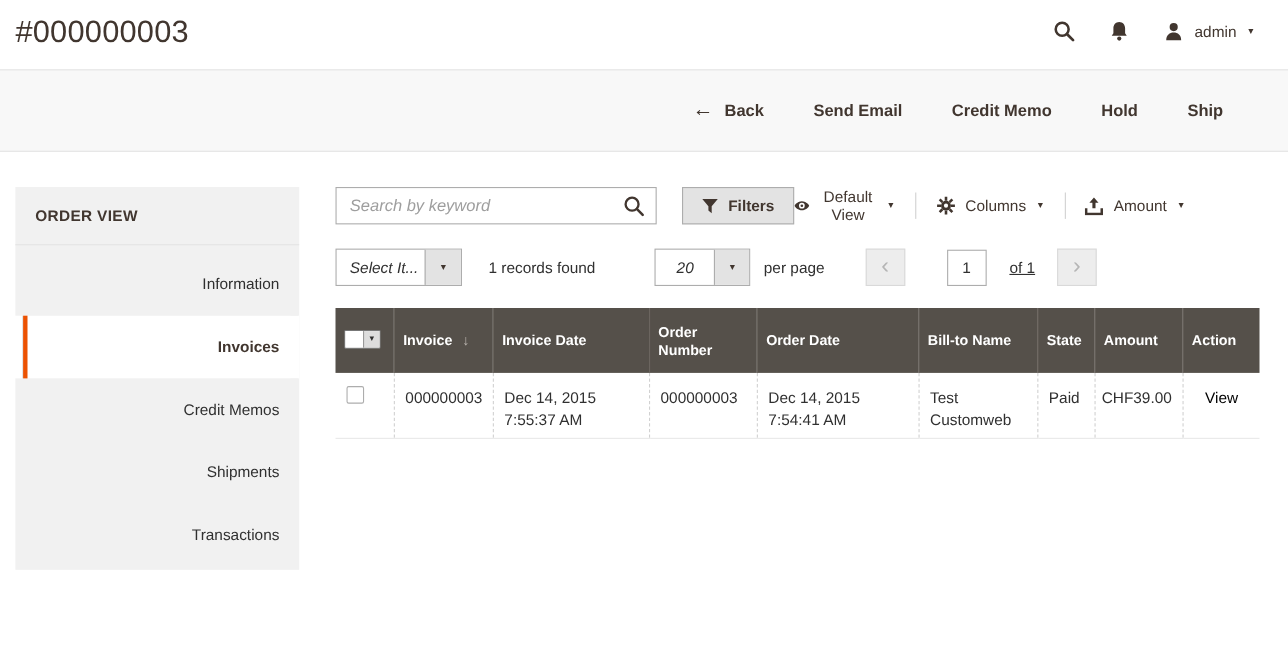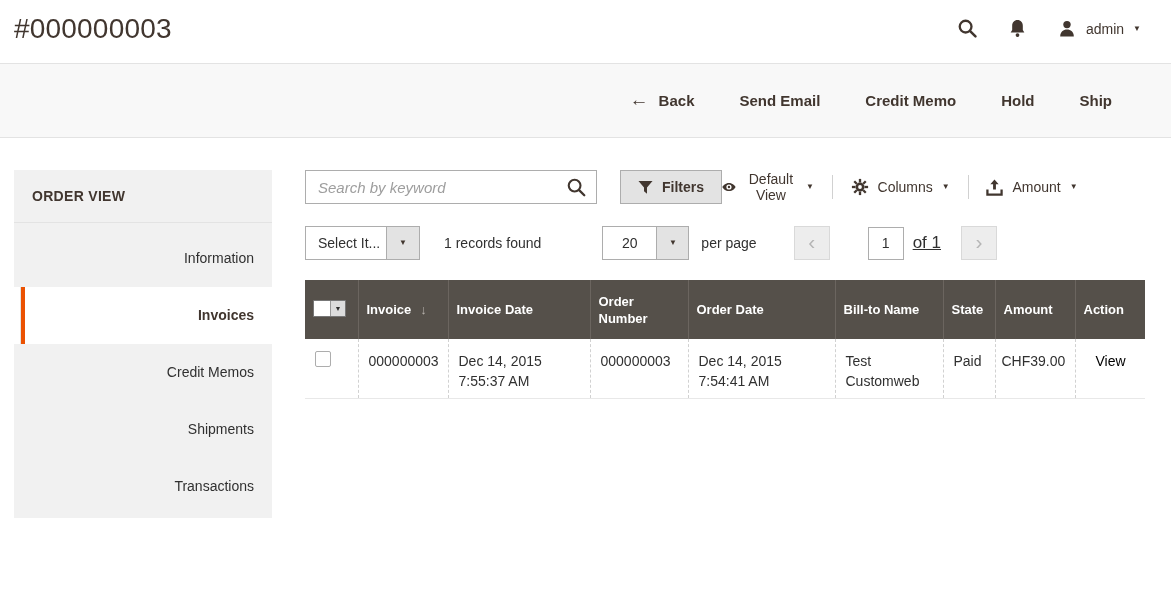--- a/index.html
+++ b/index.html
@@ -48,38 +48,38 @@
                 display:flex; align-items:center; justify-content:center; }
   .filters-btn { margin-left:23px; height:34px; background:#e3e3e3; border:1px solid #adadad;
                  font-family:inherit; font-size:14px; font-weight:700; color:#41362f;
                  padding:0 17px; display:flex; align-items:center; gap:9px; cursor:pointer; }
   .view-controls { margin-left:auto; display:flex; align-items:center; }
   .vc-btn { background:none; border:none; font-family:inherit; font-size:14px; color:#41362f;
             display:flex; align-items:center; gap:9px; cursor:pointer; }
   .vc-divider { width:1px; height:24px; background:#d1d1d1; margin:0 18px; }
 
   .grid-row2 { display:flex; align-items:center; margin-bottom:20px; }
-  .split-btn { display:inline-flex; height:34px; border:1px solid #adadad; background:#fff; cursor:pointer; }
+  .split-btn { display:inline-flex; height:34px; border:1px solid #adadad; background:#fff; cursor:pointer;font-style:italic; }
   .split-main { display:flex; align-items:center; padding:0 12px; font-size:14px; color:#303030;
                 white-space:nowrap; overflow:hidden; }
   .split-caret { display:flex; align-items:center; justify-content:center; width:33px;
                  background:#e3e3e3; border-left:1px solid #adadad; }
   .records { margin-left:24px; font-size:14px; color:#303030; }
   .pager { margin-left:auto; display:flex; align-items:center; }
   .perpage-main { width:53px; justify-content:center; padding:0; }
   .perpage-caret { width:32px; }
   .pp-label { margin-left:12px; font-size:14px; }
   .page-btn { width:36px; height:34px; background:#ededed; border:1px solid #d9d9d9; color:#b5b5b5;
               font-size:21px; line-height:1; display:flex; align-items:center; justify-content:center; cursor:default;
               font-family:inherit; padding-bottom:4px; }
   .page-btn.prev { margin-left:37px; }
   .page-btn.next { margin-left:20px; }
   .page-input { margin-left:38px; width:36px; height:33px; border:1px solid #adadad; text-align:center;
                 font-family:inherit; font-size:14px; color:#303030; }
-  .of-label { margin-left:9px; font-size:17px;text-decoration:underline; }
+  .of-label { margin-left:21px; font-size:14px;text-decoration:underline; }
 
   
   table.grid { width:840px; border-collapse:collapse; table-layout:fixed; }
   .grid th { background:#55504a; color:#fff; font-size:13px; font-weight:700; text-align:left;
              padding:10px 8px; height:59px; vertical-align:middle; line-height:17px; }
   .grid th + th { border-left:1px solid #6b655f; }
   .grid td { font-size:14px; color:#303030; padding:12px 10px 7px; height:59px; vertical-align:top;
              line-height:20px; border-bottom:1px solid #e8e8e8; }
   .grid td + td { border-left:1px dashed #d1d1d1; }
   .sort-arrow { color:#b9b4af; font-weight:400; margin-left:9px; font-size:13px; }

